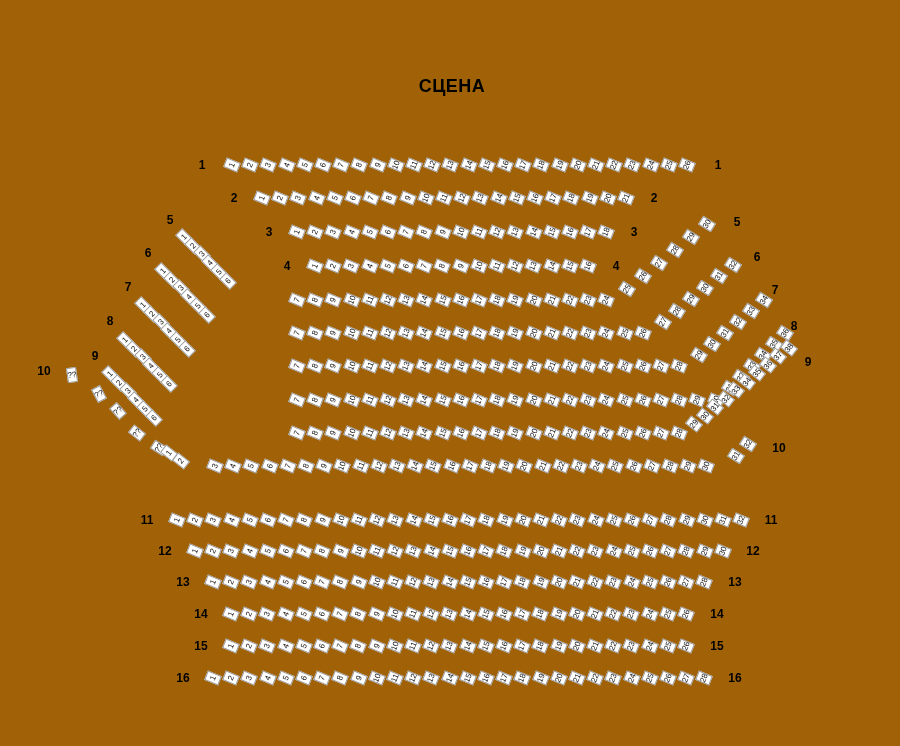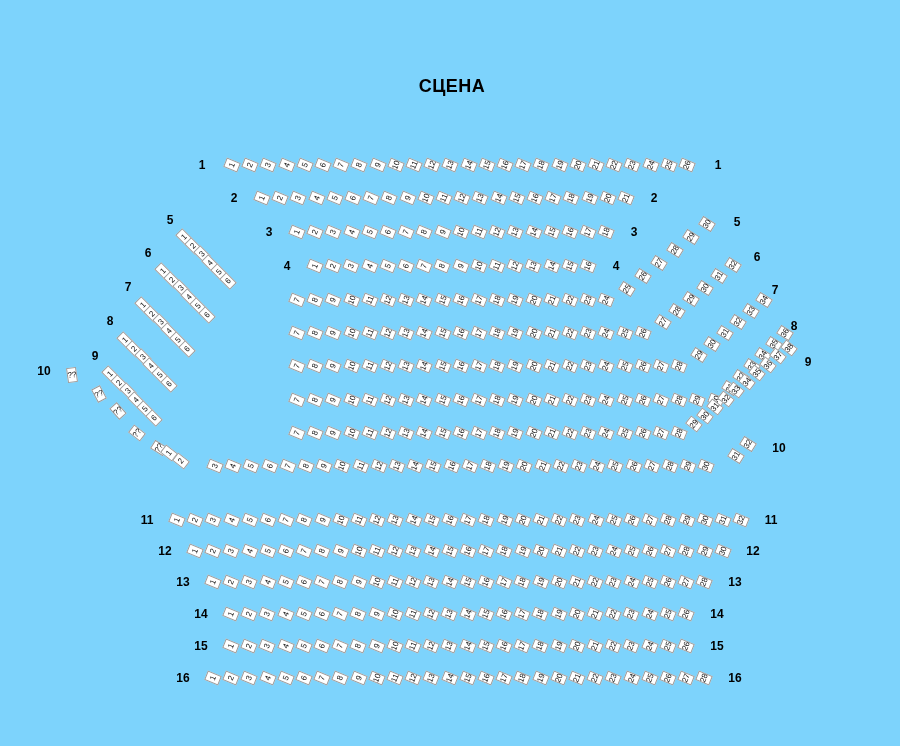--- a/index.html
+++ b/index.html
@@ -1,19 +1,19 @@
 <!DOCTYPE html>
 <html><head>
 <meta charset="utf-8">
 <style>
   html,body{margin:0;padding:0;background:#ffffff;}
   #chart{
     position:relative;
     width:900px;height:746px;
-    background:#7dd3fc;
+    background:#a16207;
     font-family:"Liberation Sans", sans-serif;
     overflow:hidden;
   }
   .stage-title{
     position:absolute;
     left:452px;top:76px;
     transform:translateX(-50%);
     font-size:18px;font-weight:bold;
     letter-spacing:0.5px;
     color:#000000;

